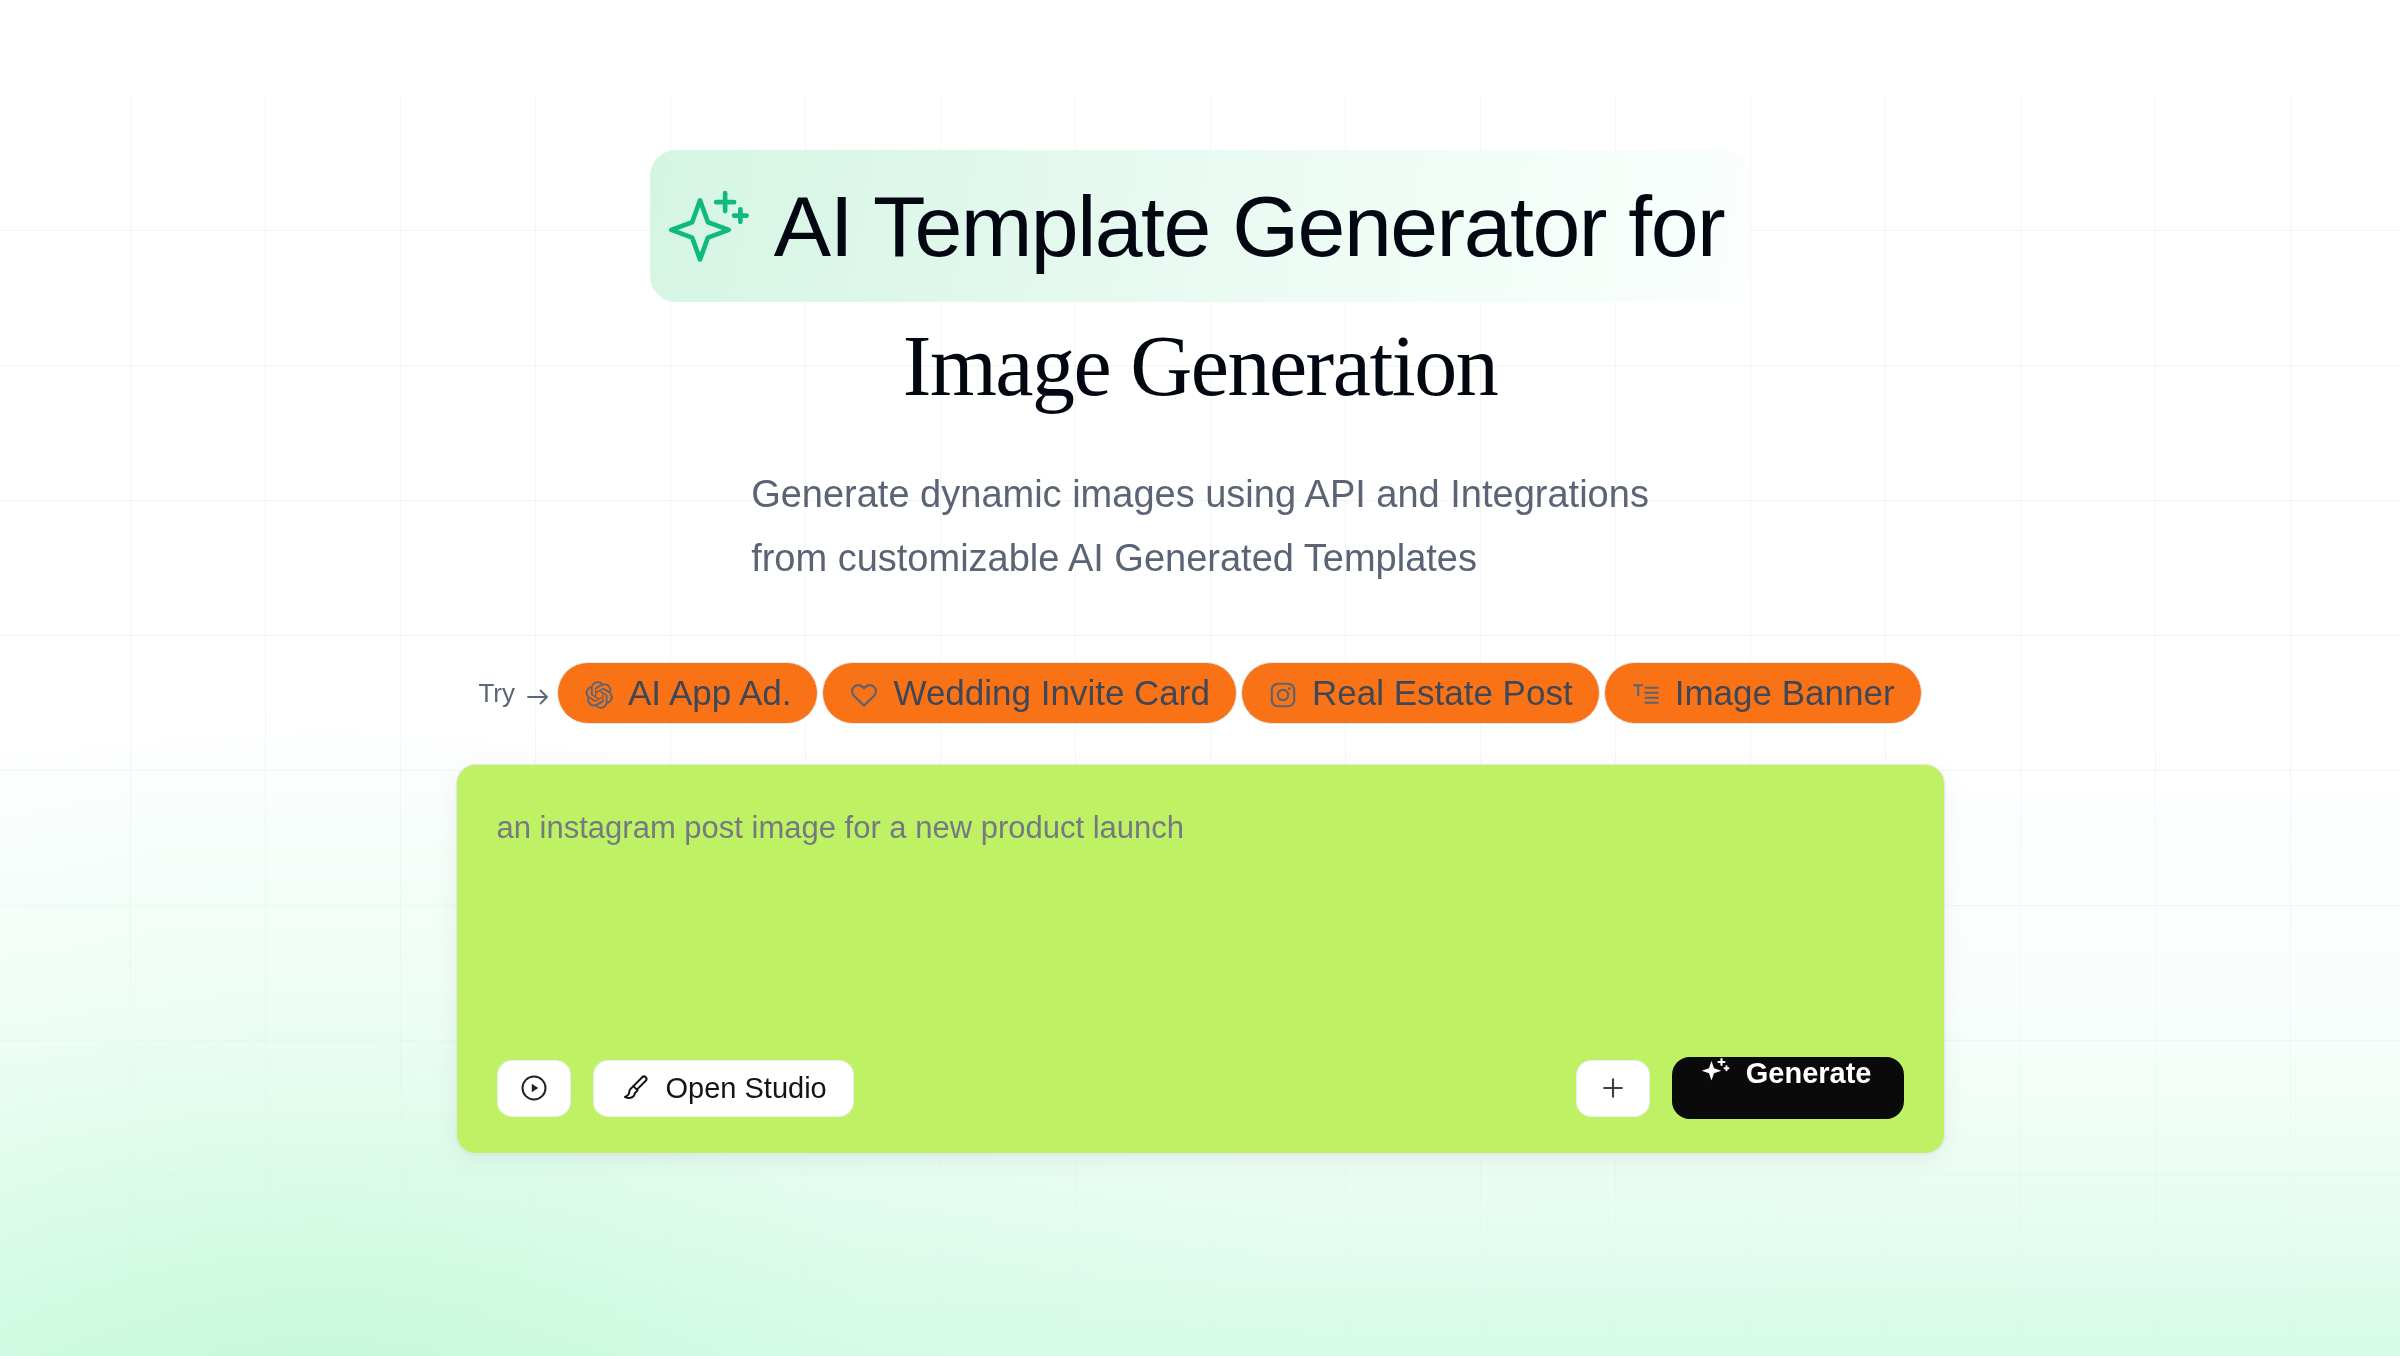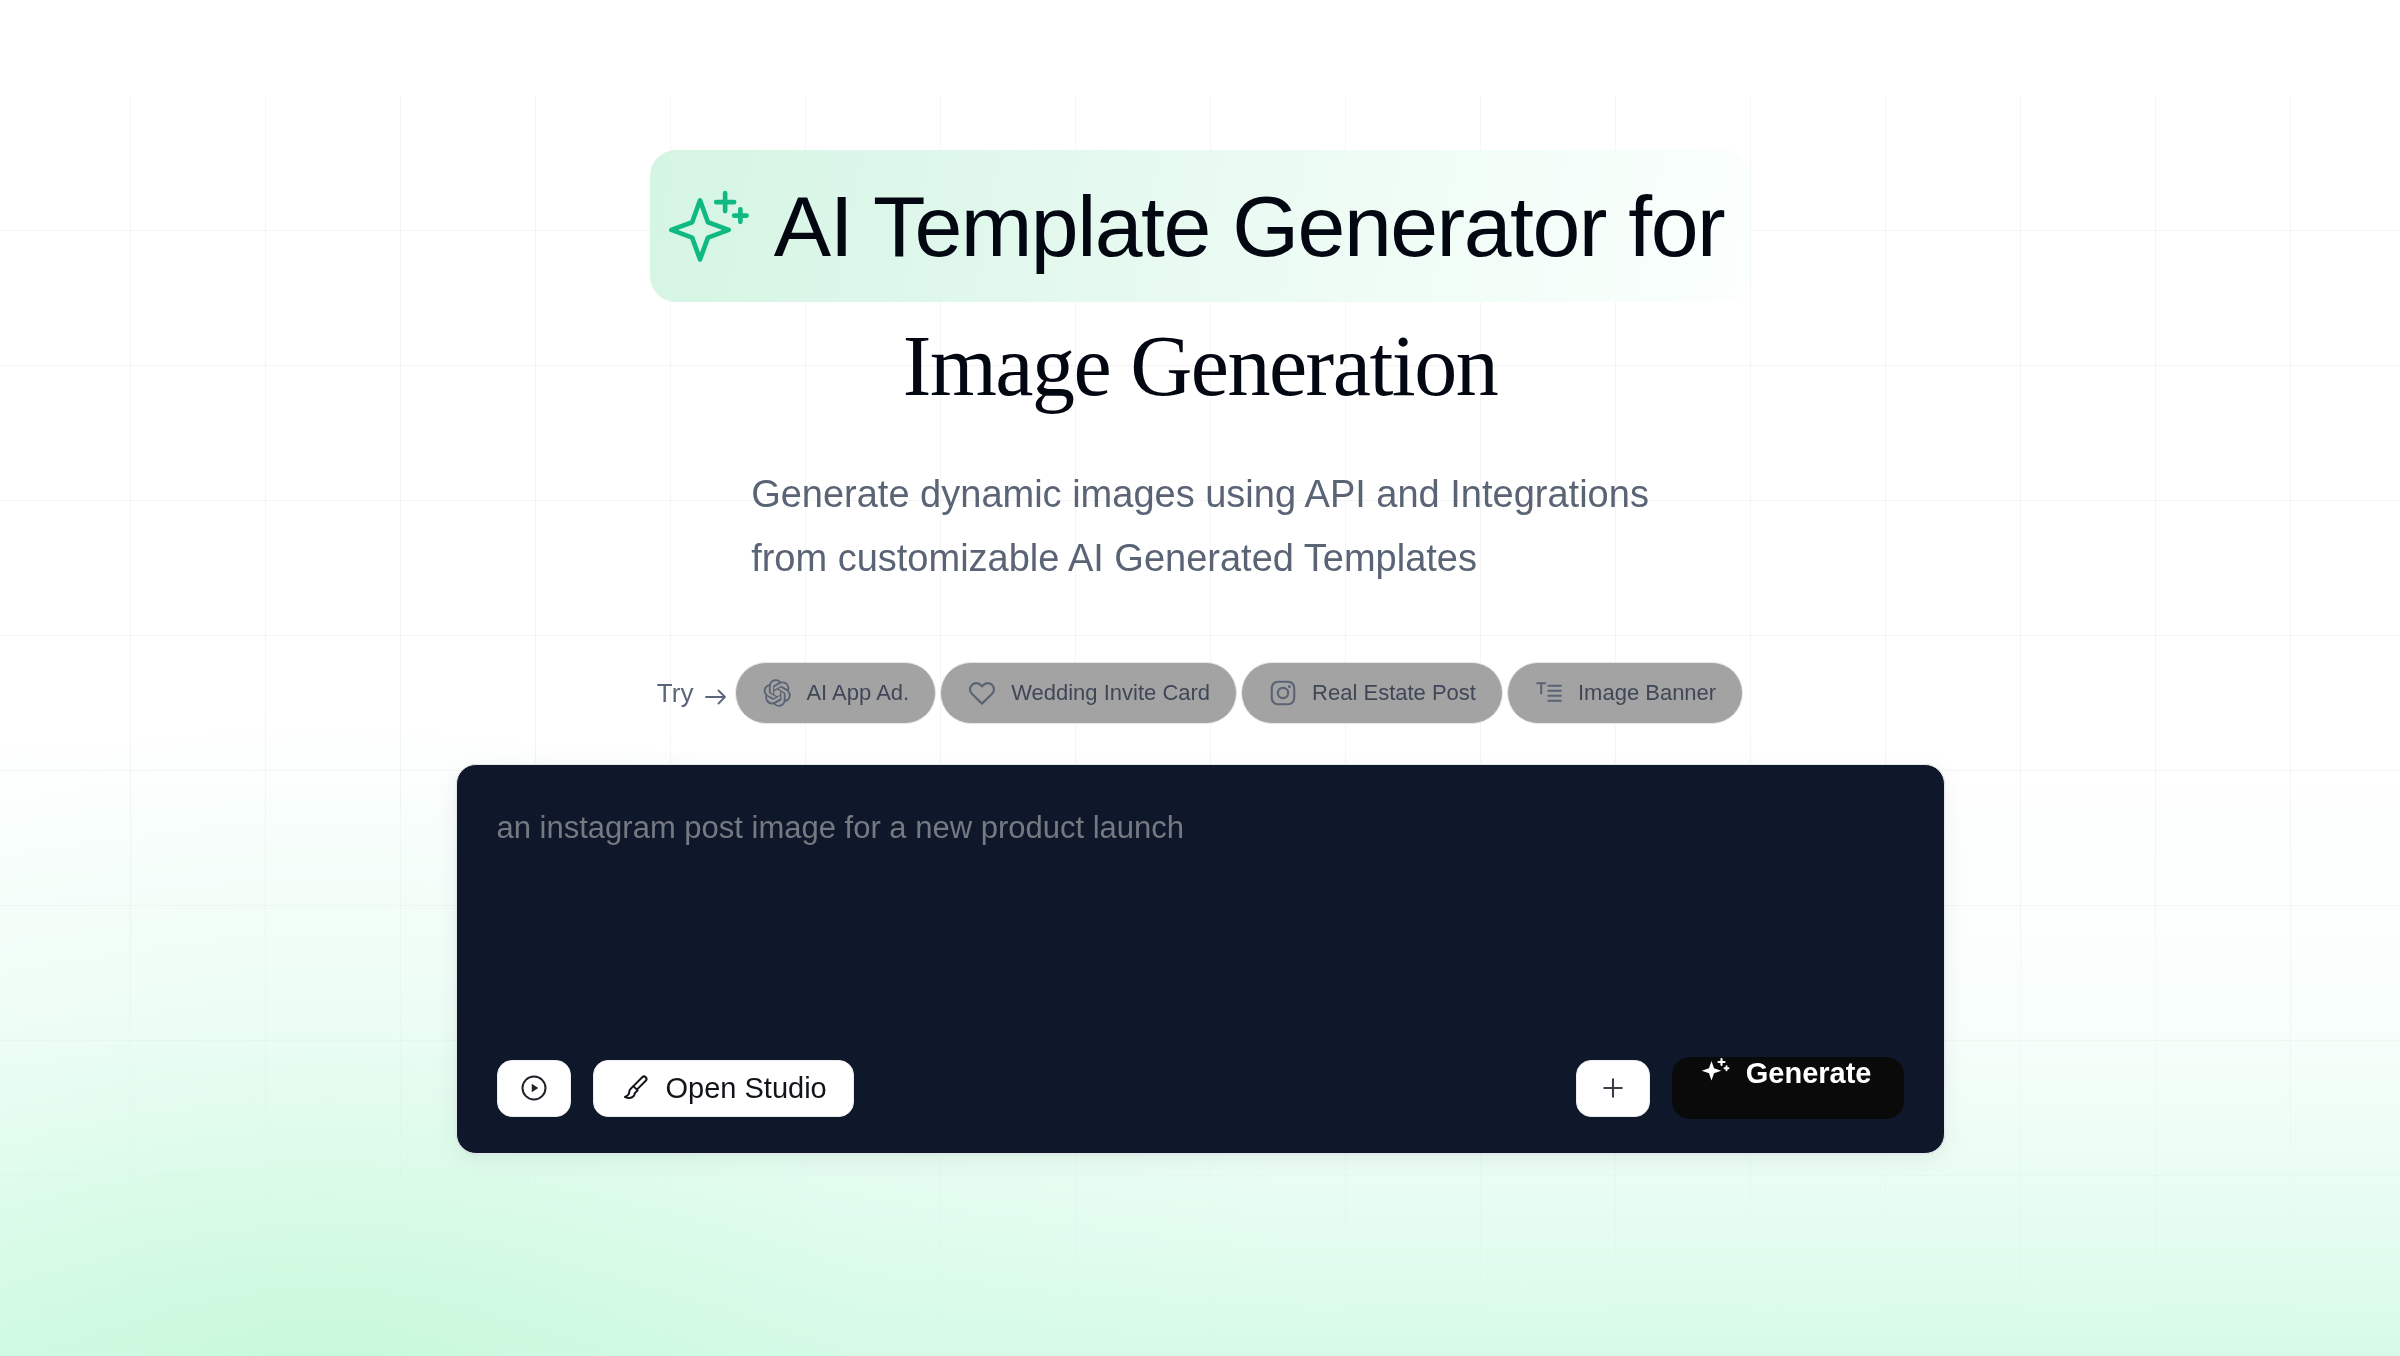--- a/index.html
+++ b/index.html
@@ -157,41 +157,41 @@
   }
 
   .chip {
     display: inline-flex;
     align-items: center;
     gap: 14px;
     height: 62px;
     padding: 0 26px;
     border: 1.5px solid #e6e8ec;
     border-radius: 31px;
-    background: #a3a3a3;
-    font-size: 22px;
+    background: #f97316;
+    font-size: 35px;
     color: #3f4757;
     cursor: pointer;
     white-space: nowrap;
   }
 
   .chip-icon {
     width: 30px;
     height: 30px;
     flex: none;
     display: block;
     color: #5a6374;
   }
 
   
   .prompt-card {
     margin-top: 40px;
     width: 1489px;
     height: 390px;
-    background: #0f172a;
+    background: #bef264;
     border: 1.5px solid #e6e7ea;
     border-radius: 20px;
     box-shadow: 0 6px 26px rgba(15,23,42,0.055),
                 0 1px 3px rgba(15,23,42,0.04);
     display: flex;
     flex-direction: column;
     position: relative;
     padding: 42px 40px 34px 40px;
   }
 

